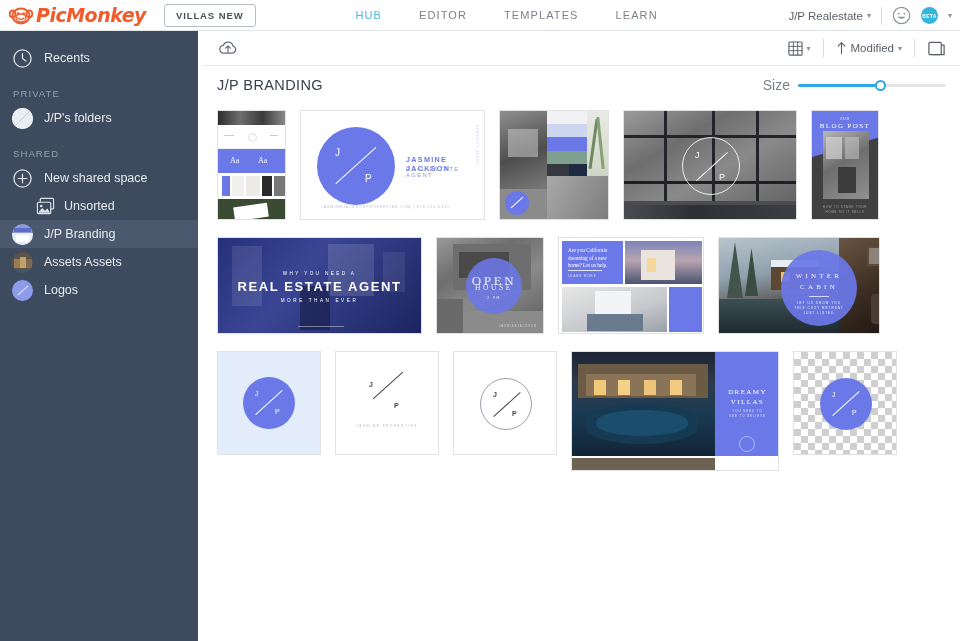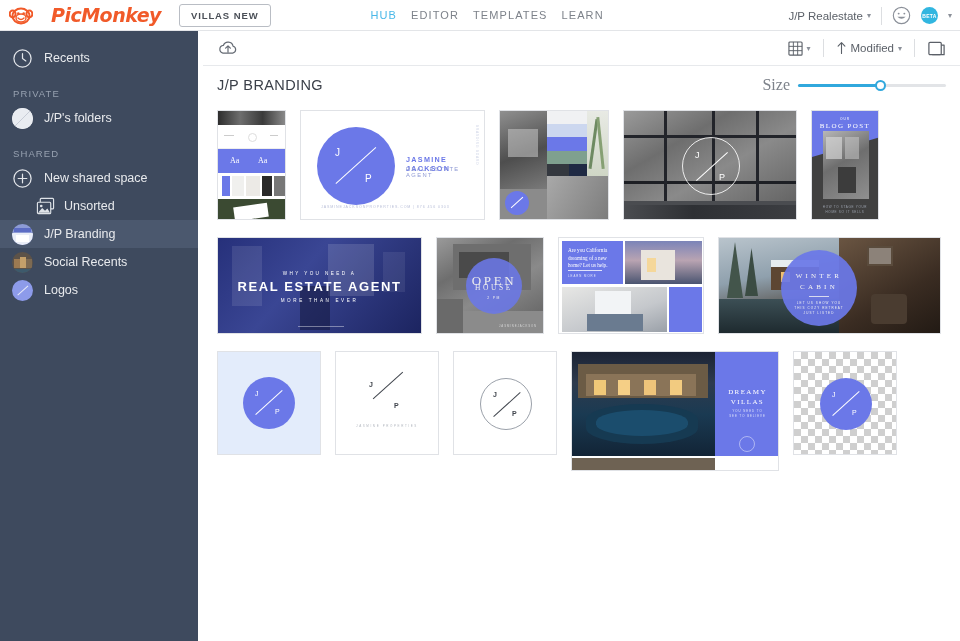--- a/index.html
+++ b/index.html
@@ -13,29 +13,29 @@
 
   
   .topbar {
     position: absolute; top: 0; left: 0; width: 960px; height: 31px;
     background: #ffffff; border-bottom: 1px solid #e3e5e8;
     display: flex; align-items: center;
   }
   .logo-wrap { display: flex; align-items: center; margin-left: 9px; }
   .logo-text {
     color: #f15a29; font-size: 19px; font-weight: bold;
-    font-style: italic; letter-spacing: -0.5px; margin-left: 18px;
+    font-style: italic; letter-spacing: -0.5px; margin-left: 3px;
     font-family: "DejaVu Sans", sans-serif;
   }
   .create-new {
     margin-left: 18px; border: 1px solid #b9bdc4; border-radius: 3px;
     background: #fff; color: #4a4f57; font-size: 9.5px; font-weight: bold;
     letter-spacing: 0.9px; padding: 5px 11px; cursor: pointer;
   }
-  .topnav { display: flex; align-items: center; margin-left: 100px; gap: 14px; }
+  .topnav { display: flex; align-items: center; margin-left: 100px; gap: 37px; }
   .topnav a {
     font-size: 11px; letter-spacing: 1.1px; color: #7d828a;
     text-decoration: none; cursor: pointer; font-weight: 500;
   }
   .topnav a.active { color: #4ab8e8; }
   .topright {
     position: absolute; right: 8px; top: 0; height: 31px;
     display: flex; align-items: center; gap: 10px;
   }
   .acct { font-size: 11.5px; color: #5b6068; display: flex; align-items: center; gap: 4px; cursor: pointer;}
@@ -74,21 +74,21 @@
     height: 35px; border-bottom: 1px solid #e7e9ec;
     display: flex; align-items: center; padding: 0 14px;
   }
   .tool-right { margin-left: auto; display: flex; align-items: center; gap: 12px; }
   .tool-btn { display: flex; align-items: center; gap: 4px; cursor: pointer; color:#5b6068; font-size: 11.5px; }
   .titlerow {
     height: 38px; display: flex; align-items: center; padding: 0 14px;
   }
   .ptitle { font-size: 14.5px; color: #3b4049; letter-spacing: .4px; }
   .sizewrap { margin-left: auto; display: flex; align-items: center; gap: 8px; }
-  .sizelbl { font-size: 16px; color: #7d828a; font-family: Liberation Serif, serif; }
+  .sizelbl { font-size: 14px; color: #7d828a; }
   .track { width: 148px; height: 3px; background: #e2e4e7; border-radius: 2px; position: relative; cursor:pointer;}
   .fill { position: absolute; left: 0; top: 0; height: 3px; background: #31a8dd; border-radius: 2px; }
   .knob {
     position: absolute; top: -4px; width: 11px; height: 11px; border-radius: 50%;
     background: #fff; border: 2px solid #31a8dd;
   }
 
   
   .grid { padding: 6px 14px 0 14px; }
   .grow { display: flex; gap: 14px; margin-bottom: 17px; align-items: flex-start; }
@@ -212,21 +212,21 @@
 
 
     <div class="side-row">
       <div class="ava">
         <div style="position:absolute;inset:0;background:#5c5248;"></div>
         <div style="position:absolute;left:2px;top:7px;width:6px;height:9px;background:#9c7a52;"></div>
         <div style="position:absolute;left:8px;top:5px;width:6px;height:11px;background:#c4a06a;"></div>
         <div style="position:absolute;left:14px;top:7px;width:6px;height:9px;background:#7d6a52;"></div>
         <div style="position:absolute;left:0;right:0;bottom:0;height:4px;background:#3d5a6c;"></div>
       </div>
-      <span>Social Recents</span>
+      <span>Assets Assets</span>
     </div>
 
     <div class="side-row">
       <div class="ava">
         <div style="position:absolute;inset:0;background:#8d9bea;"></div>
         <div style="position:absolute;left:4px;top:10px;width:14px;height:1.4px;background:#e7eaf9;transform:rotate(-42deg);"></div>
       </div>
       <span>Logos</span>
     </div>
   </div>
@@ -406,21 +406,21 @@
             <div style="position:absolute;left:66px;top:3px;width:77px;height:43px;background:linear-gradient(180deg,#7b84b8 0%,#b9a4b2 45%,#4a5470 100%);"></div>
             <div style="position:absolute;left:82px;top:12px;width:34px;height:30px;background:#e9e4dd;"></div>
             <div style="position:absolute;left:88px;top:20px;width:9px;height:14px;background:#f5d79a;"></div>
             <div style="position:absolute;left:3px;top:49px;width:105px;height:45px;background:linear-gradient(160deg,#e7e7e5,#c5c8cc 60%,#9aa0a8);"></div>
             <div style="position:absolute;left:36px;top:53px;width:36px;height:24px;background:#f2f4f6;"></div>
             <div style="position:absolute;left:28px;top:76px;width:56px;height:17px;background:#6a7b90;"></div>
             <div style="position:absolute;left:110px;top:49px;width:33px;height:45px;background:#6b78e8;"></div>
           </div>
         </div>
 
-        <div class="card" style="width:223px;height:97px;">
+        <div class="card" style="width:162px;height:97px;">
           <div class="thumb">
             <div style="position:absolute;inset:0;background:linear-gradient(170deg,#b9c4cc 0%,#8fa0ad 35%,#4a4036 70%,#2b241c 100%);"></div>
             <div style="position:absolute;left:8px;top:4px;width:16px;height:56px;background:#43554b;clip-path:polygon(50% 0,100% 100%,0 100%);"></div>
             <div style="position:absolute;left:26px;top:10px;width:13px;height:48px;background:#3b4c43;clip-path:polygon(50% 0,100% 100%,0 100%);"></div>
             <div style="position:absolute;left:52px;top:26px;width:48px;height:26px;background:#5d4632;"></div>
             <div style="position:absolute;left:52px;top:22px;width:48px;height:7px;background:#e6ecef;"></div>
             <div style="position:absolute;left:62px;top:34px;width:9px;height:10px;background:#f0c070;"></div>
             <div style="position:absolute;left:0;right:0;bottom:0;height:34px;background:linear-gradient(180deg,#3c4f55,#1e2a2f);"></div>
             <div style="position:absolute;left:120px;top:0;right:0;bottom:0;background:linear-gradient(150deg,#6a5542,#3a2c22 60%,#221a14);"></div>
             <div style="position:absolute;left:148px;top:8px;width:26px;height:20px;background:#8c8279;border:2px solid #5a4b3c;"></div>

